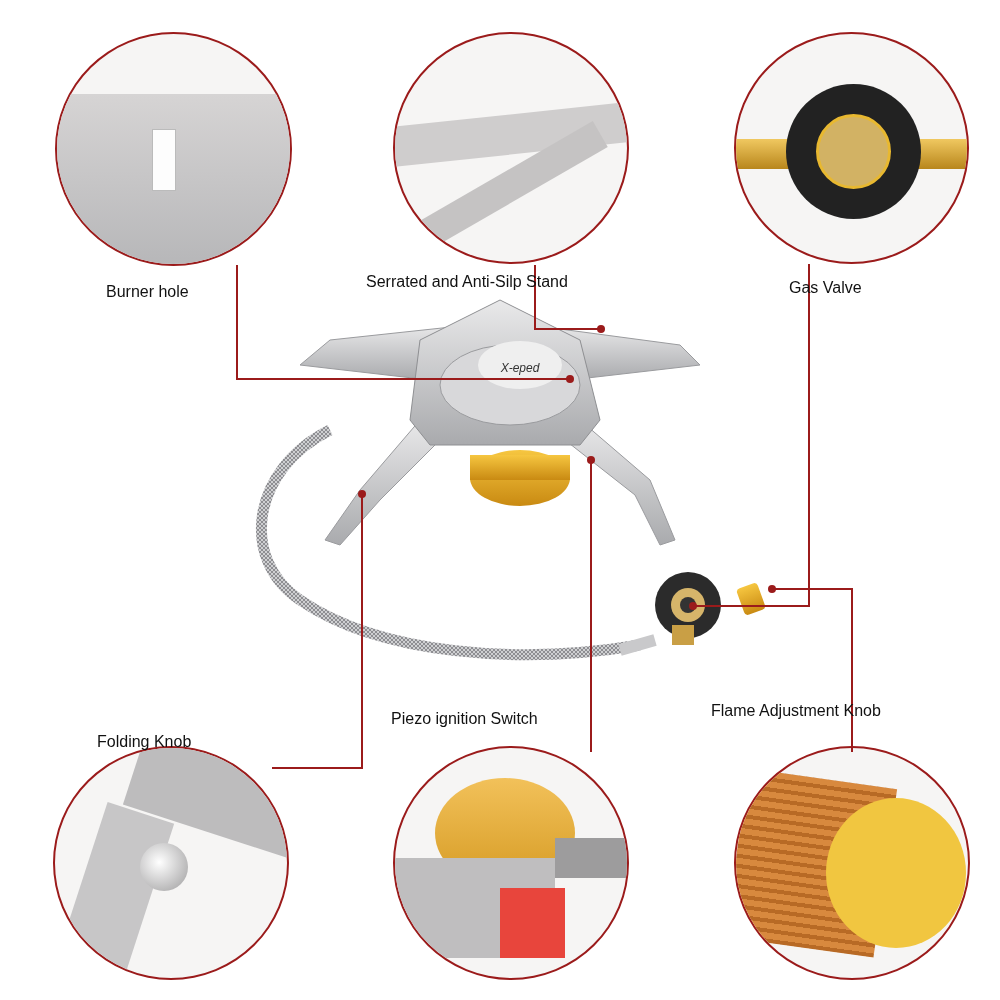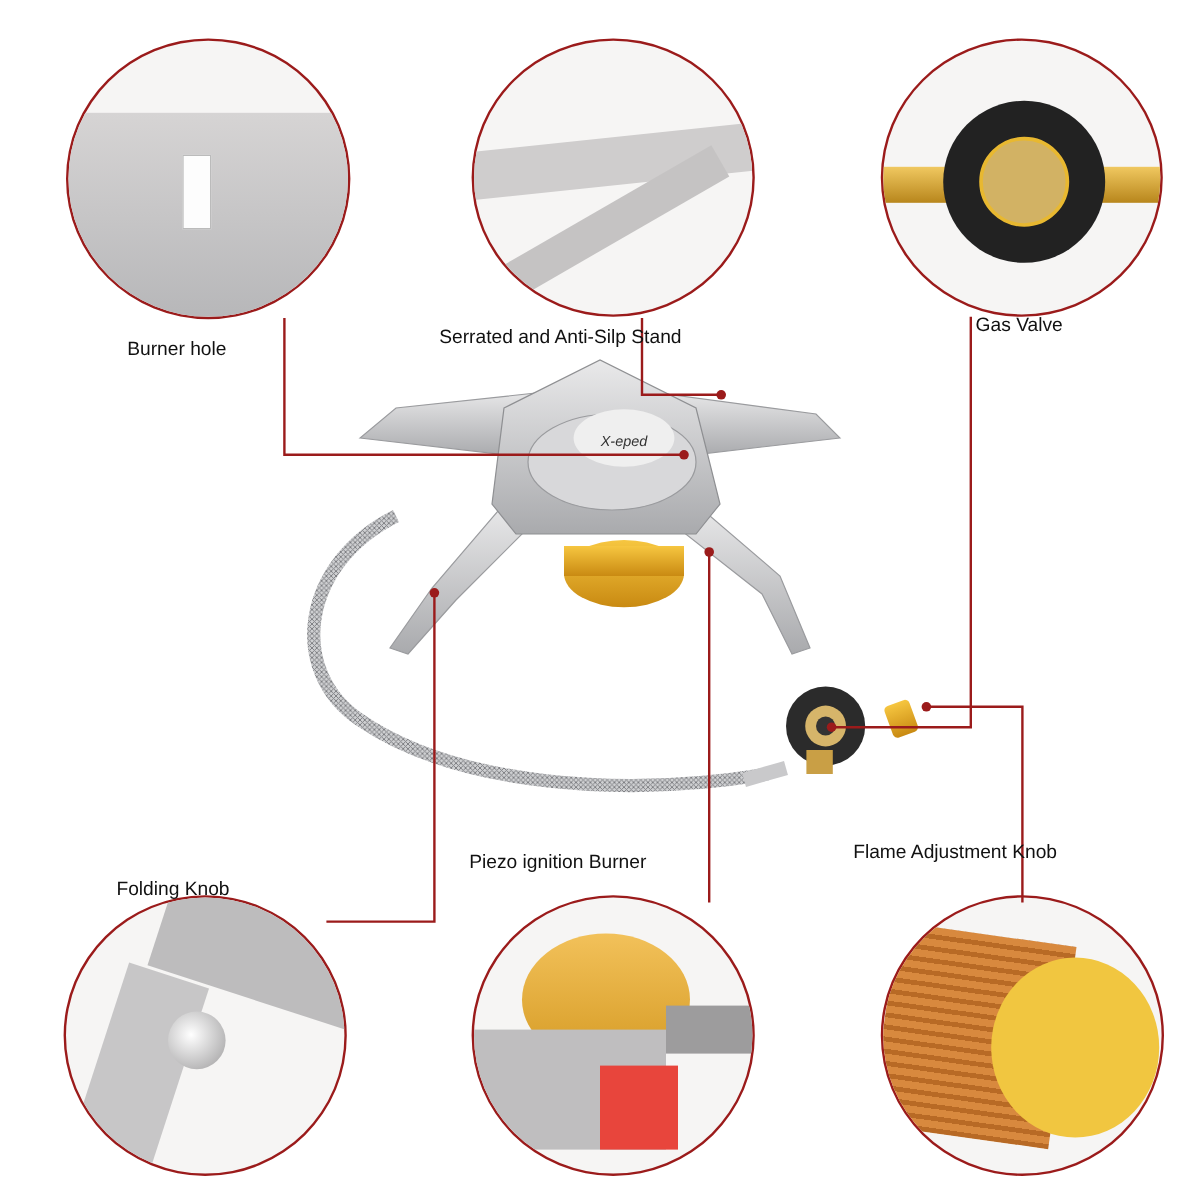--- a/index.html
+++ b/index.html
@@ -94,16 +94,16 @@
     <circle cx="601" cy="329" r="4"></circle>
     <circle cx="693" cy="606" r="4"></circle>
     <circle cx="362" cy="494" r="4"></circle>
     <circle cx="591" cy="460" r="4"></circle>
     <circle cx="772" cy="589" r="4"></circle>
   </g>
 </svg>
 
 <div class="label" style="left:106px;top:283px;">Burner hole</div>
 <div class="label" style="left:366px;top:273px;">Serrated and Anti-Silp Stand</div>
-<div class="label" style="left:789px;top:263px;margin-left:24px;">Gas Valve</div>
+<div class="label" style="left:789px;top:279px;">Gas Valve</div>
 <div class="label" style="left:97px;top:715px;margin-top:18px;">Folding Knob</div>
-<div class="label" style="left:391px;top:710px;">Piezo ignition Burner</div>
+<div class="label" style="left:391px;top:710px;">Piezo ignition Switch</div>
 <div class="label" style="left:711px;top:702px;">Flame Adjustment Knob</div>
 
 </body></html>

